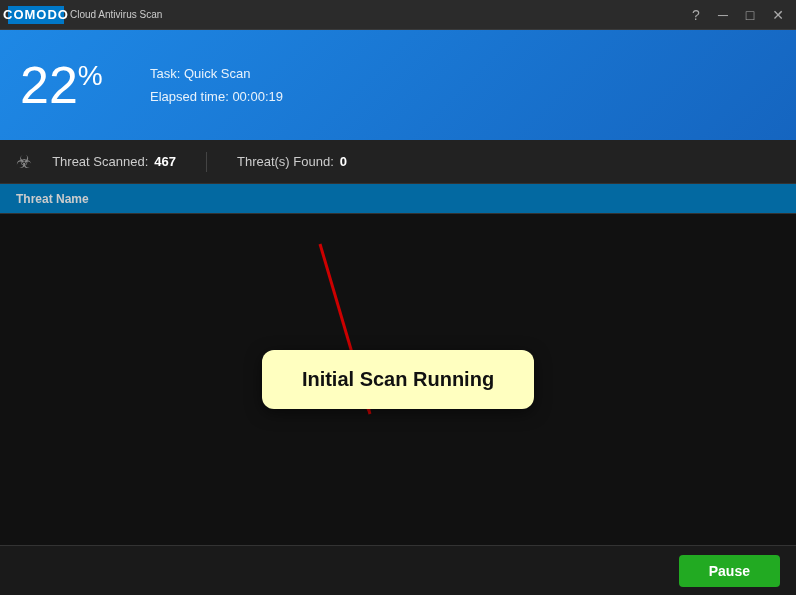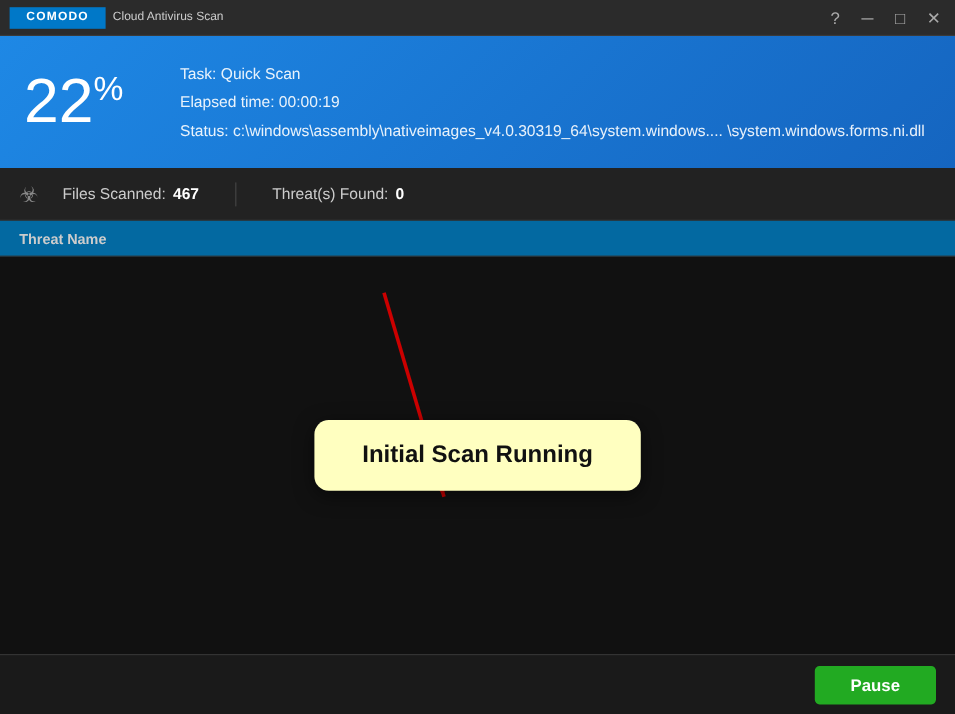--- a/index.html
+++ b/index.html
@@ -27,27 +27,27 @@
       display: flex;
       align-items: center;
       gap: 6px;
     }
     .comodo-logo {
       display: flex;
       align-items: center;
       gap: 4px;
     }
     .logo-box {
-      width: 80px;
+      width: 56px;
       height: 18px;
       background: #0078c8;
       display: flex;
       align-items: center;
       justify-content: center;
-      font-size: 10px;
+      font-size: 13px;
       font-weight: 900;
       color: white;
       letter-spacing: 1px;
     }
     .title-text {
       color: #cccccc;
       font-size: 10px;
     }
     .title-bar-right {
       display: flex;
@@ -233,31 +233,27 @@
   </div>
   <div class="scan-info">
     <div>
       <span>Task:</span>
       <span>Quick Scan</span>
     </div>
     <div>
       <span>Elapsed time:</span>
       <span>00:00:19</span>
     </div>
-    <div>
-      <span>Status:</span>
-      <span>c:\windows\assembly\nativeimages_v4.0.30319_64\system.windows.... \system.windows.forms.ni.dll</span>
-    </div>
   </div>
 </div>
 
 <div class="stats-bar">
   <span class="bio-icon">☣</span>
   <div class="stat-item">
-    <span>Files Scanned:</span>
+    <span>Threat Scanned:</span>
     <span class="stat-value">467</span>
   </div>
   <div class="stat-separator"></div>
   <div class="stat-item">
     <span>Threat(s) Found:</span>
     <span class="stat-value">0</span>
   </div>
 </div>
 
 <div class="threat-header">

